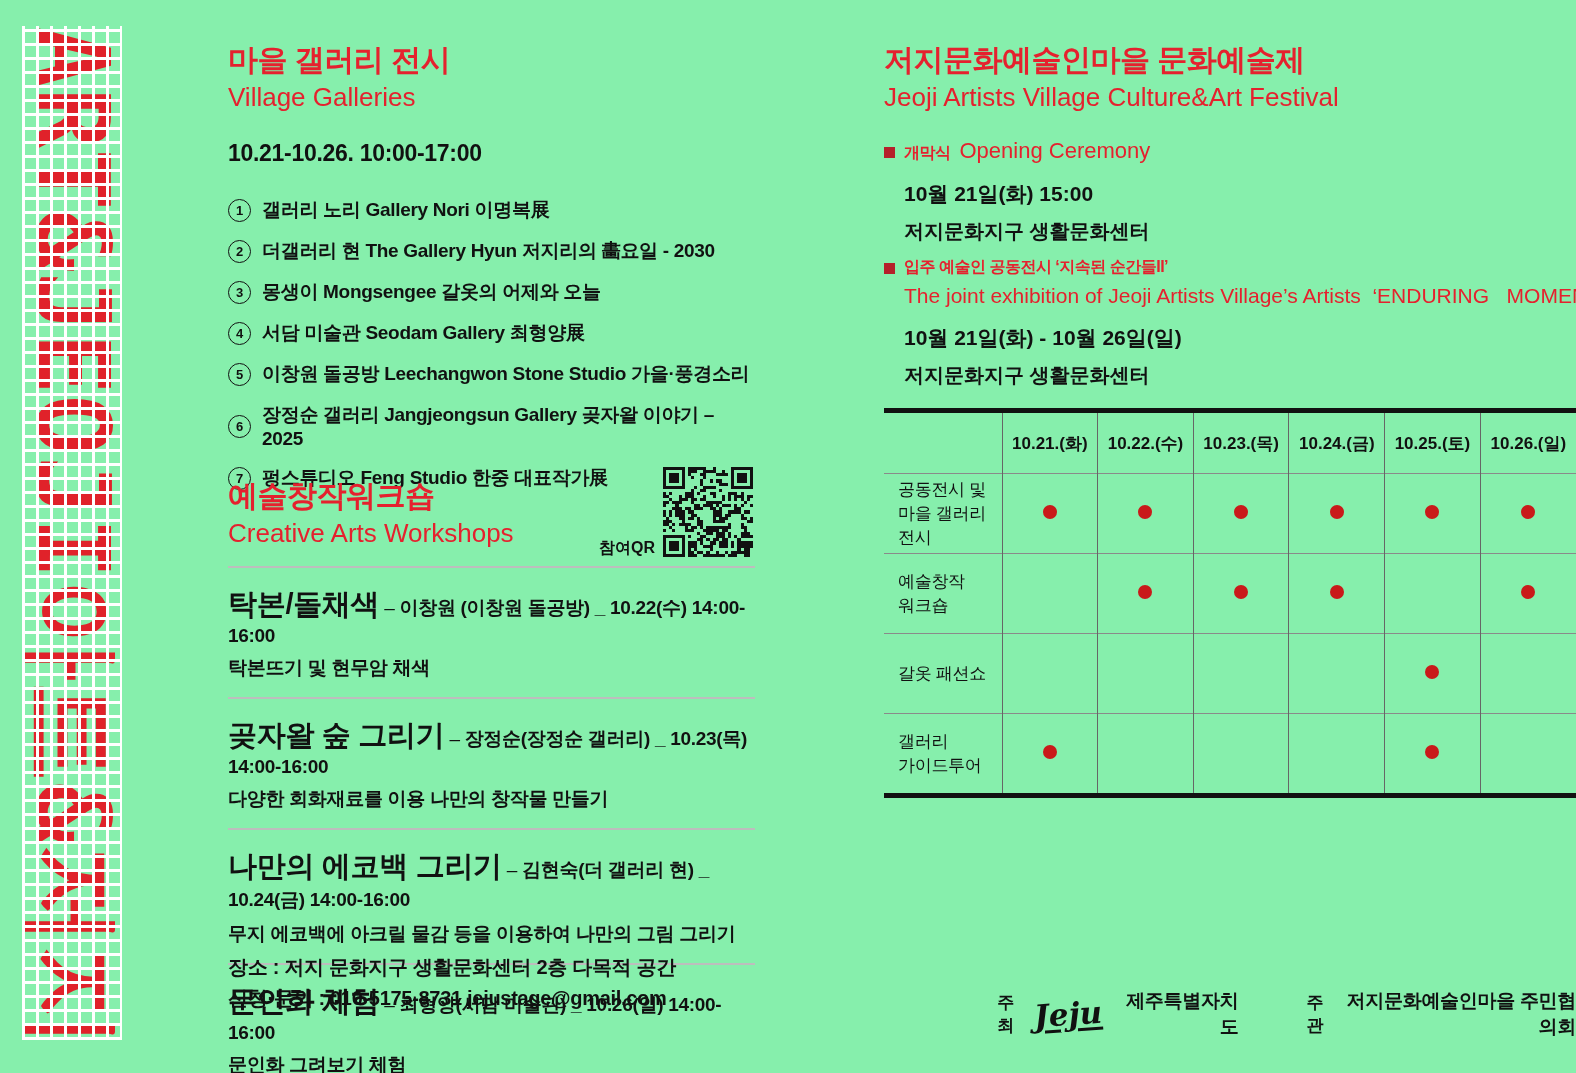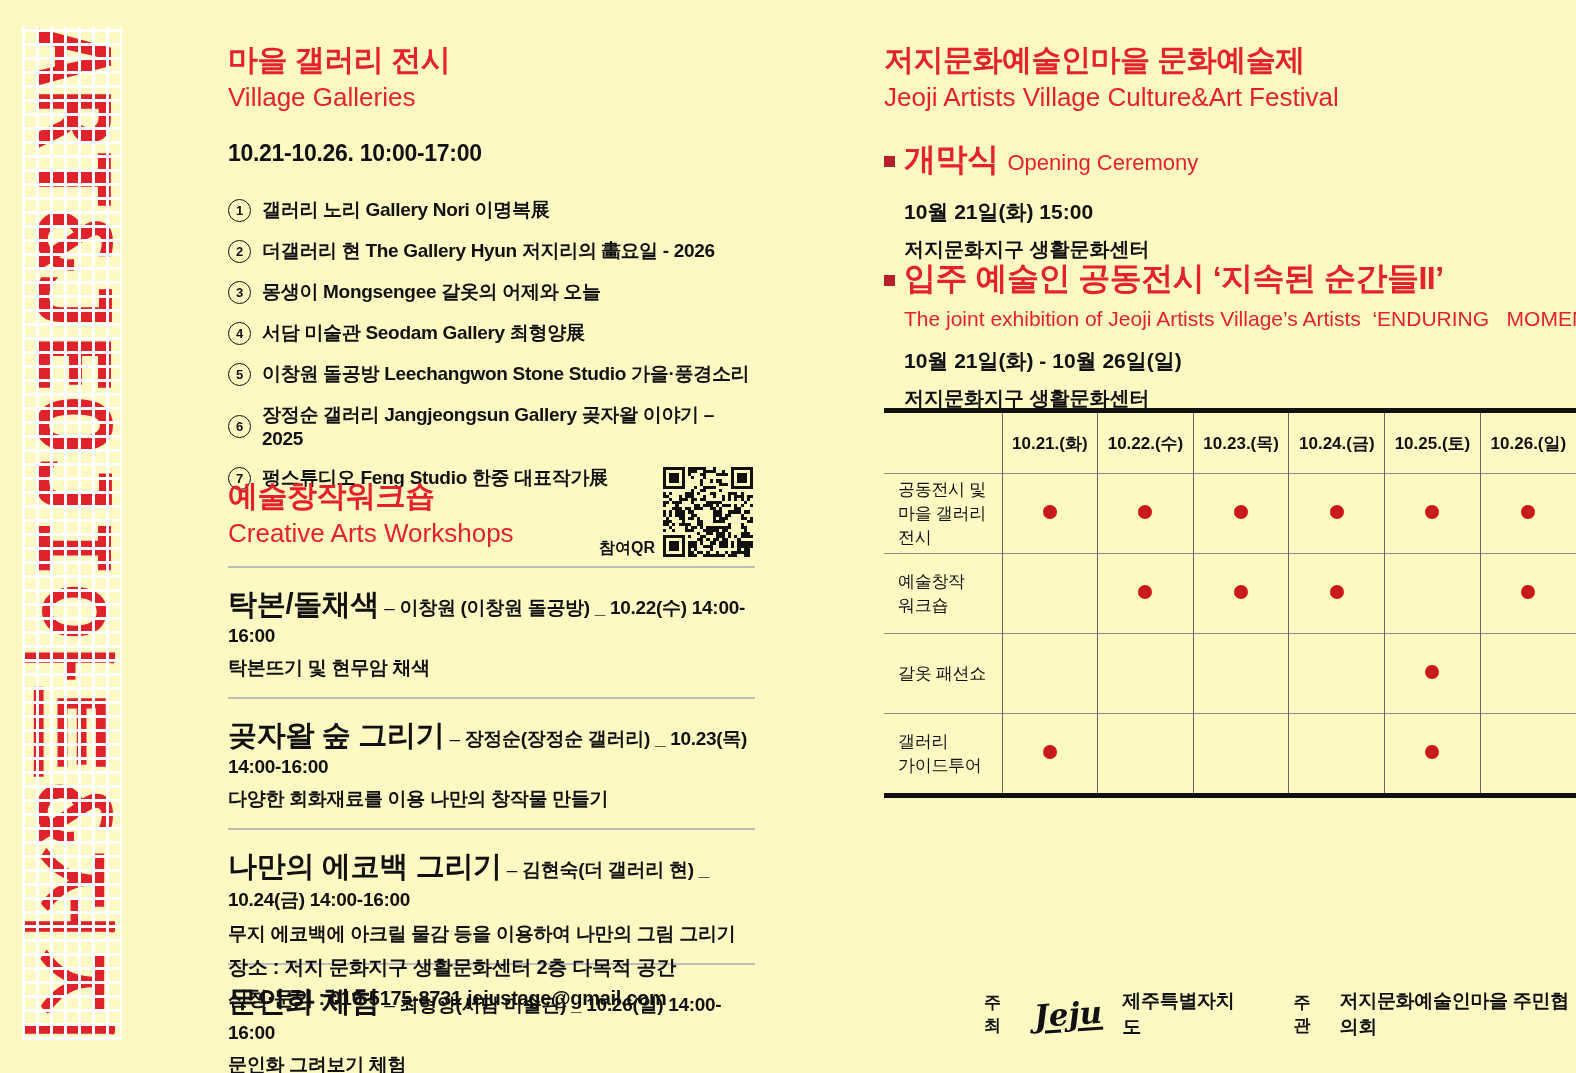--- a/index.html
+++ b/index.html
@@ -1,17 +1,17 @@
 <!DOCTYPE html>
 <html><head>
 <meta charset="utf-8">
 <style>
   html,body{margin:0;padding:0;background:#ffffff;}
   body{font-family:"Liberation Sans","DejaVu Sans",sans-serif;color:#111;}
-  .canvas{position:relative;width:1576px;height:1073px;background:#fef9c3;overflow:hidden;}
+  .canvas{position:relative;width:1576px;height:1073px;background:#86efac;overflow:hidden;}
 
   
   .pixel-strip{position:absolute;left:22px;top:26px;width:100px;height:1014px;overflow:hidden;}
   .pixel-text{position:absolute;left:0;top:0;width:1014px;height:100px;
     transform-origin:0 0;transform:rotate(90deg) translateY(-100%);
     display:flex;justify-content:space-between;align-items:center;
     font-family:"DejaVu Sans Mono","Liberation Mono",monospace;font-weight:bold;
     font-size:102px;line-height:100px;color:#e0222a;letter-spacing:0;}
   .pixel-grid{position:absolute;inset:0;pointer-events:none;
     background-image:
@@ -39,38 +39,38 @@
   .venue-block{position:absolute;left:0;top:952px;width:527px;font-size:20px;font-weight:bold;line-height:31px;letter-spacing:-0.3px;}
   .qr-wrap{position:absolute;left:663px;top:467px;width:90px;height:90px;}
   .qr-label{position:absolute;left:583px;top:538px;width:72px;text-align:right;font-size:16px;font-weight:600;}
 
   
   .right{position:absolute;left:884px;top:0;width:692px;height:1064px;}
   .fest-head{position:absolute;left:0;top:42px;}
   .sec{position:absolute;left:0;width:692px;}
   .sec-title{display:flex;align-items:baseline;gap:9px;}
   .bullet{flex:0 0 auto;width:11px;height:11px;background:#b5202a;align-self:center;margin-top:2px;}
-  .sec-kr{font-size:32px;font-weight:bold;color:#e5212e;letter-spacing:-0.5px;}
+  .sec-kr{font-size:16px;font-weight:bold;color:#e5212e;letter-spacing:-0.5px;}
   .sec-en{font-size:22px;color:#e5212e;}
   .sec-en-line{font-size:21px;color:#e5212e;margin:6px 0 0 20px;white-space:pre;}
   .sec-date{font-size:21px;font-weight:bold;margin:16px 0 0 20px;}
   .sec-venue{font-size:20px;font-weight:600;margin:10px 0 0 20px;}
 
   table.sched{position:absolute;left:0;top:408px;width:692px;border-collapse:collapse;table-layout:fixed;
     border-top:5px solid #111;border-bottom:5px solid #111;}
   table.sched col.lab{width:118px;}
   table.sched th,table.sched td{border-left:1px solid #666;border-top:1.5px solid #8a8a8a;padding:0;}
   table.sched tr:first-child th{border-top:none;}
   table.sched th:first-child,table.sched td:first-child{border-left:none;}
   table.sched th{height:60px;font-size:17px;font-weight:600;text-align:center;}
   table.sched td{height:79px;text-align:center;vertical-align:middle;}
   table.sched td.lab{font-size:17px;font-weight:normal;text-align:left;padding-left:14px;white-space:pre-line;line-height:24px;letter-spacing:-0.3px;}
   .dot{display:inline-block;width:14px;height:14px;border-radius:50%;background:#c91a1a;}
 
-  .foot{position:absolute;left:100px;top:988px;display:flex;align-items:center;gap:16px;}
+  .foot{position:absolute;left:100px;top:988px;display:flex;align-items:center;gap:16px;text-align:right;}
   .foot .lab{font-size:17px;font-weight:600;}
   .foot .name{font-size:19px;font-weight:bold;letter-spacing:-0.3px;}
   .jeju-logo{font-family:"DejaVu Serif","Liberation Serif",serif;font-style:italic;font-weight:bold;font-size:31px;
     transform:rotate(-4deg);display:inline-block;text-decoration:underline;text-decoration-thickness:3px;text-underline-offset:4px;padding:0 4px;}
   .foot .gap{width:26px;}
 </style>
 </head>
 <body>
 
 <div class="canvas">
@@ -101,21 +101,21 @@
       <div class="h-kr">마을 갤러리 전시</div>
       <div class="h-en">Village Galleries</div>
       <div class="schedule">10.21-10.26. 10:00-17:00</div>
       <ul class="gal-list">
           <li>
             <span class="circle-num">1</span>
             <span>갤러리 노리 Gallery Nori 이명복展</span>
           </li>
           <li>
             <span class="circle-num">2</span>
-            <span>더갤러리 현 The Gallery Hyun 저지리의 畵요일 - 2026</span>
+            <span>더갤러리 현 The Gallery Hyun 저지리의 畵요일 - 2030</span>
           </li>
           <li>
             <span class="circle-num">3</span>
             <span>몽생이 Mongsengee 갈옷의 어제와 오늘</span>
           </li>
           <li>
             <span class="circle-num">4</span>
             <span>서담 미술관 Seodam Gallery 최형양展</span>
           </li>
           <li>

